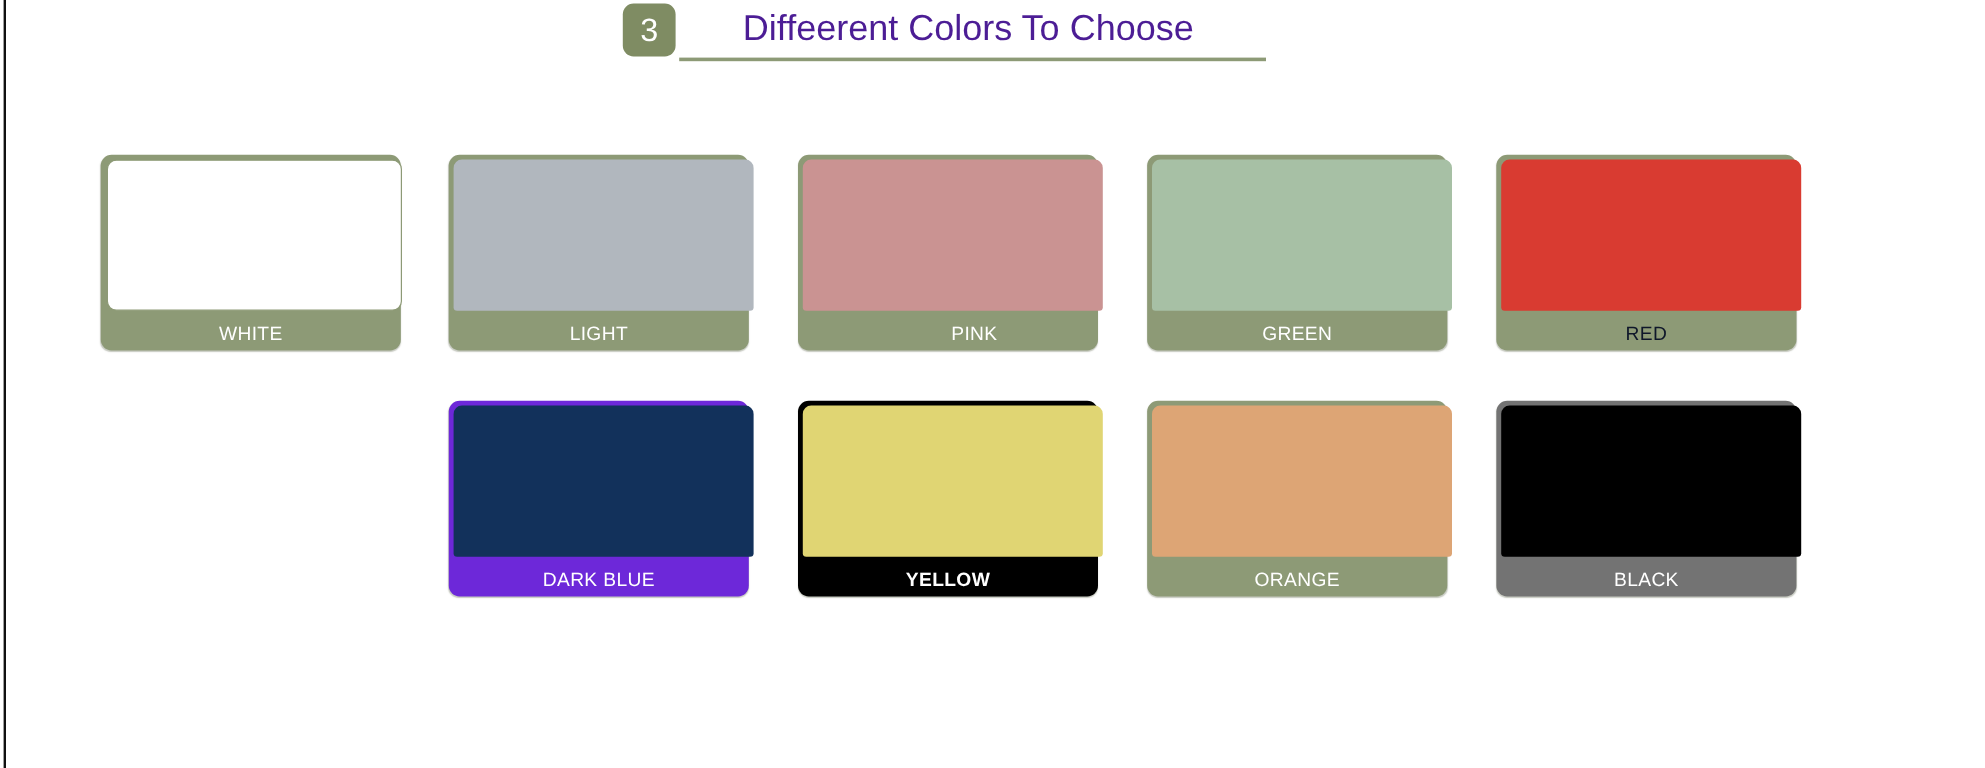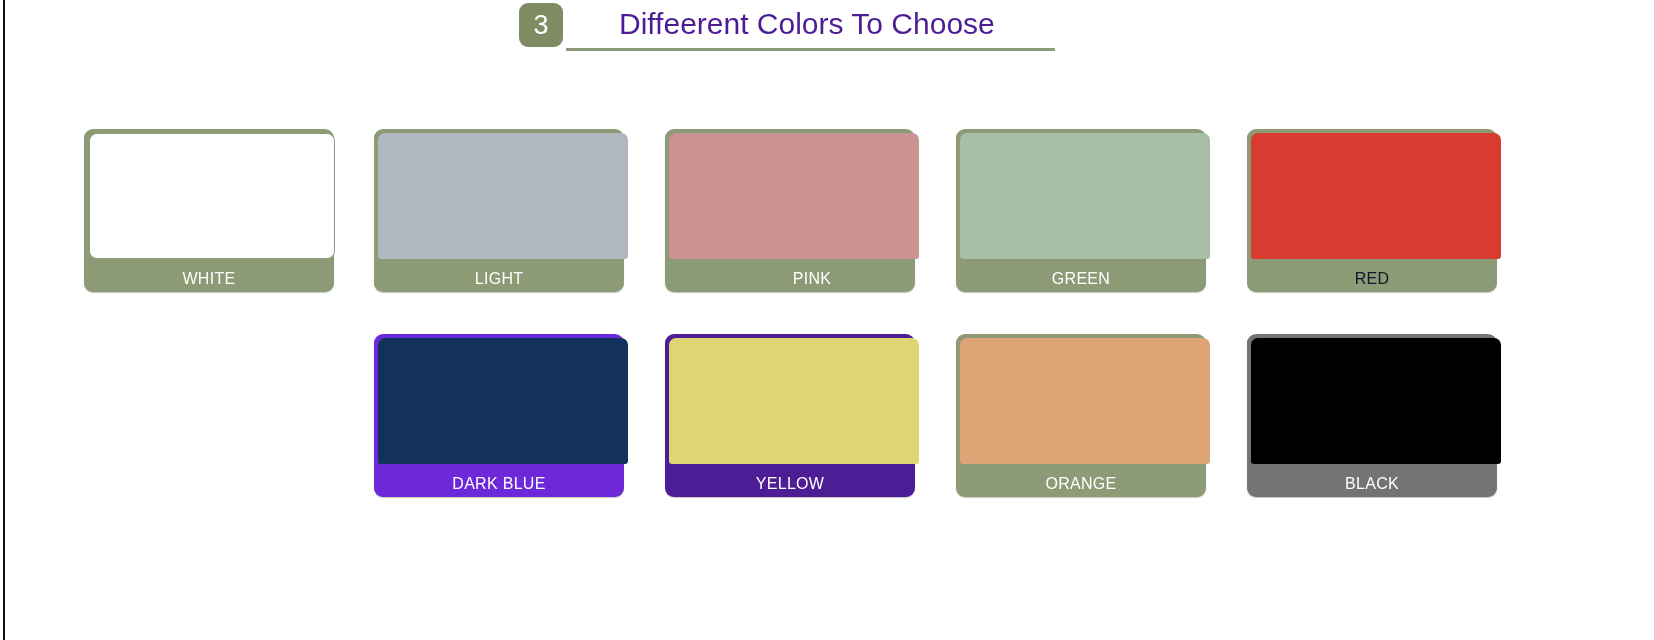--- a/index.html
+++ b/index.html
@@ -166,21 +166,21 @@
       <div class="swatch" style="background: rgb(217, 59, 49);"></div>
       <div class="color-label" style="color: #0f172a;">RED</div>
     </div>
   </div>
 
   <div class="color-row" id="color-row-1">
     <div class="color-card" data-col="1" style="background: #6d28d9;">
       <div class="swatch" style="background: rgb(18, 49, 91);"></div>
       <div class="color-label" style="color: rgb(255, 255, 255);">DARK BLUE</div>
     </div>
-    <div class="color-card" data-col="2" style="background: #4c1d95;">
+    <div class="color-card" data-col="2" style="background: #000000; font-weight: bold;">
       <div class="swatch" style="background: rgb(224, 213, 115);"></div>
       <div class="color-label" style="color: rgb(255, 255, 255);">YELLOW</div>
     </div>
     <div class="color-card" data-col="3" style="background: rgb(141, 154, 118);">
       <div class="swatch" style="background: rgb(221, 165, 117);"></div>
       <div class="color-label" style="color: rgb(255, 255, 255);">ORANGE</div>
     </div>
     <div class="color-card" data-col="4" style="background: #737373;">
       <div class="swatch" style="background: rgb(0, 0, 0);"></div>
       <div class="color-label" style="color: rgb(255, 255, 255);">BLACK</div>

